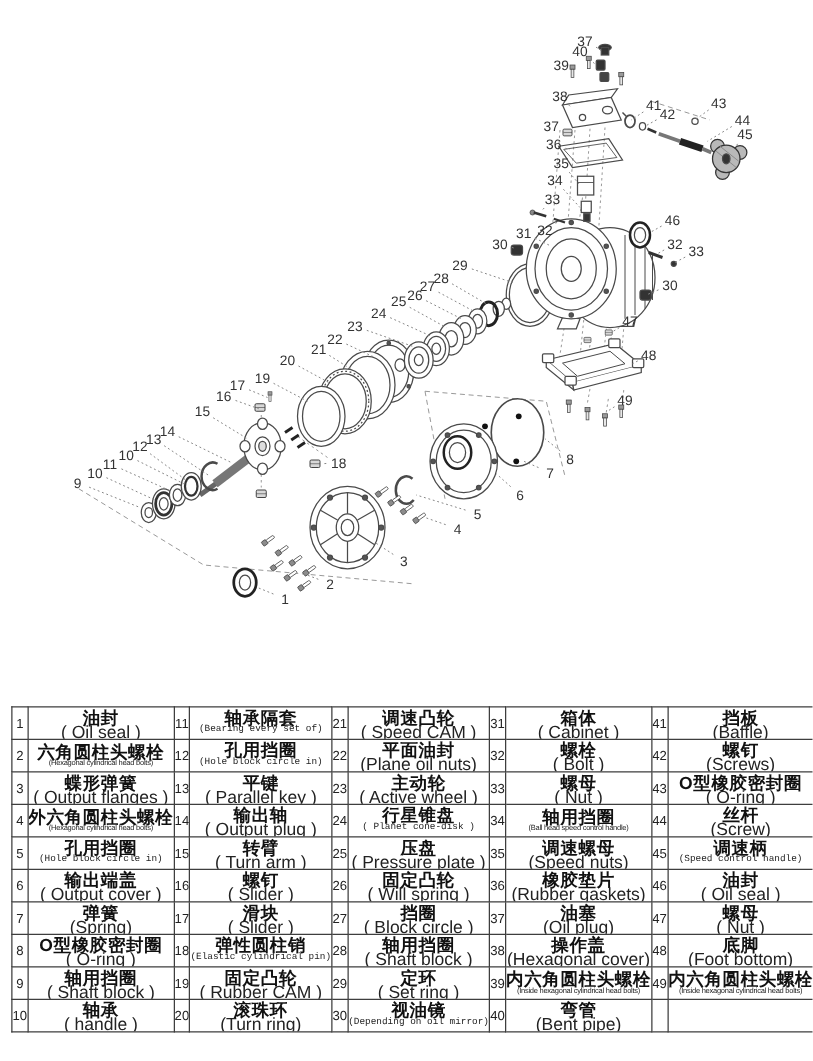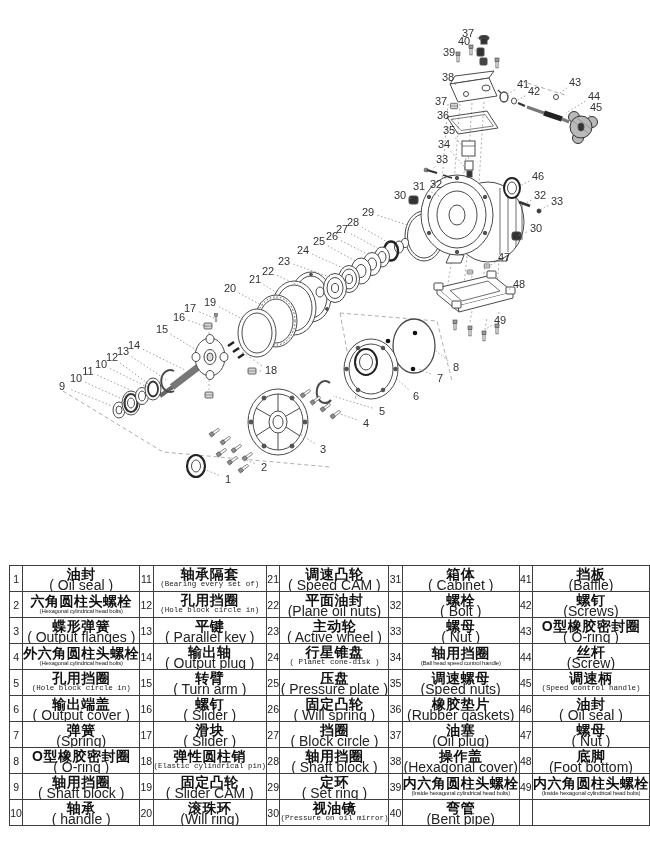--- a/index.html
+++ b/index.html
@@ -635,21 +635,21 @@
         </tr>
         <tr>
           <td class="num">9</td>
           <td>
             <div class="cn">轴用挡圈</div>
             <div class="en">( Shaft block )</div>
           </td>
           <td class="num">19</td>
           <td>
             <div class="cn">固定凸轮</div>
-            <div class="en">( Slider CAM )</div>
+            <div class="en">( Rubber CAM )</div>
           </td>
           <td class="num">29</td>
           <td>
             <div class="cn">定环</div>
             <div class="en">( Set ring )</div>
           </td>
           <td class="num">39</td>
           <td>
             <div class="cn">内六角圆柱头螺栓</div>
             <div class="en en-xs">(Inside hexagonal cylindrical head bolts)</div>
@@ -662,26 +662,26 @@
         </tr>
         <tr>
           <td class="num">10</td>
           <td>
             <div class="cn">轴承</div>
             <div class="en">( handle )</div>
           </td>
           <td class="num">20</td>
           <td>
             <div class="cn">滚珠环</div>
-            <div class="en">(Will ring)</div>
+            <div class="en">(Turn ring)</div>
           </td>
           <td class="num">30</td>
           <td>
             <div class="cn">视油镜</div>
-            <div class="en en-s">(Pressure on oil mirror)</div>
+            <div class="en en-s">(Depending on oil mirror)</div>
           </td>
           <td class="num">40</td>
           <td>
             <div class="cn">弯管</div>
             <div class="en">(Bent pipe)</div>
           </td>
           <td class="num"></td>
           <td></td>
         </tr>
       </tbody>

